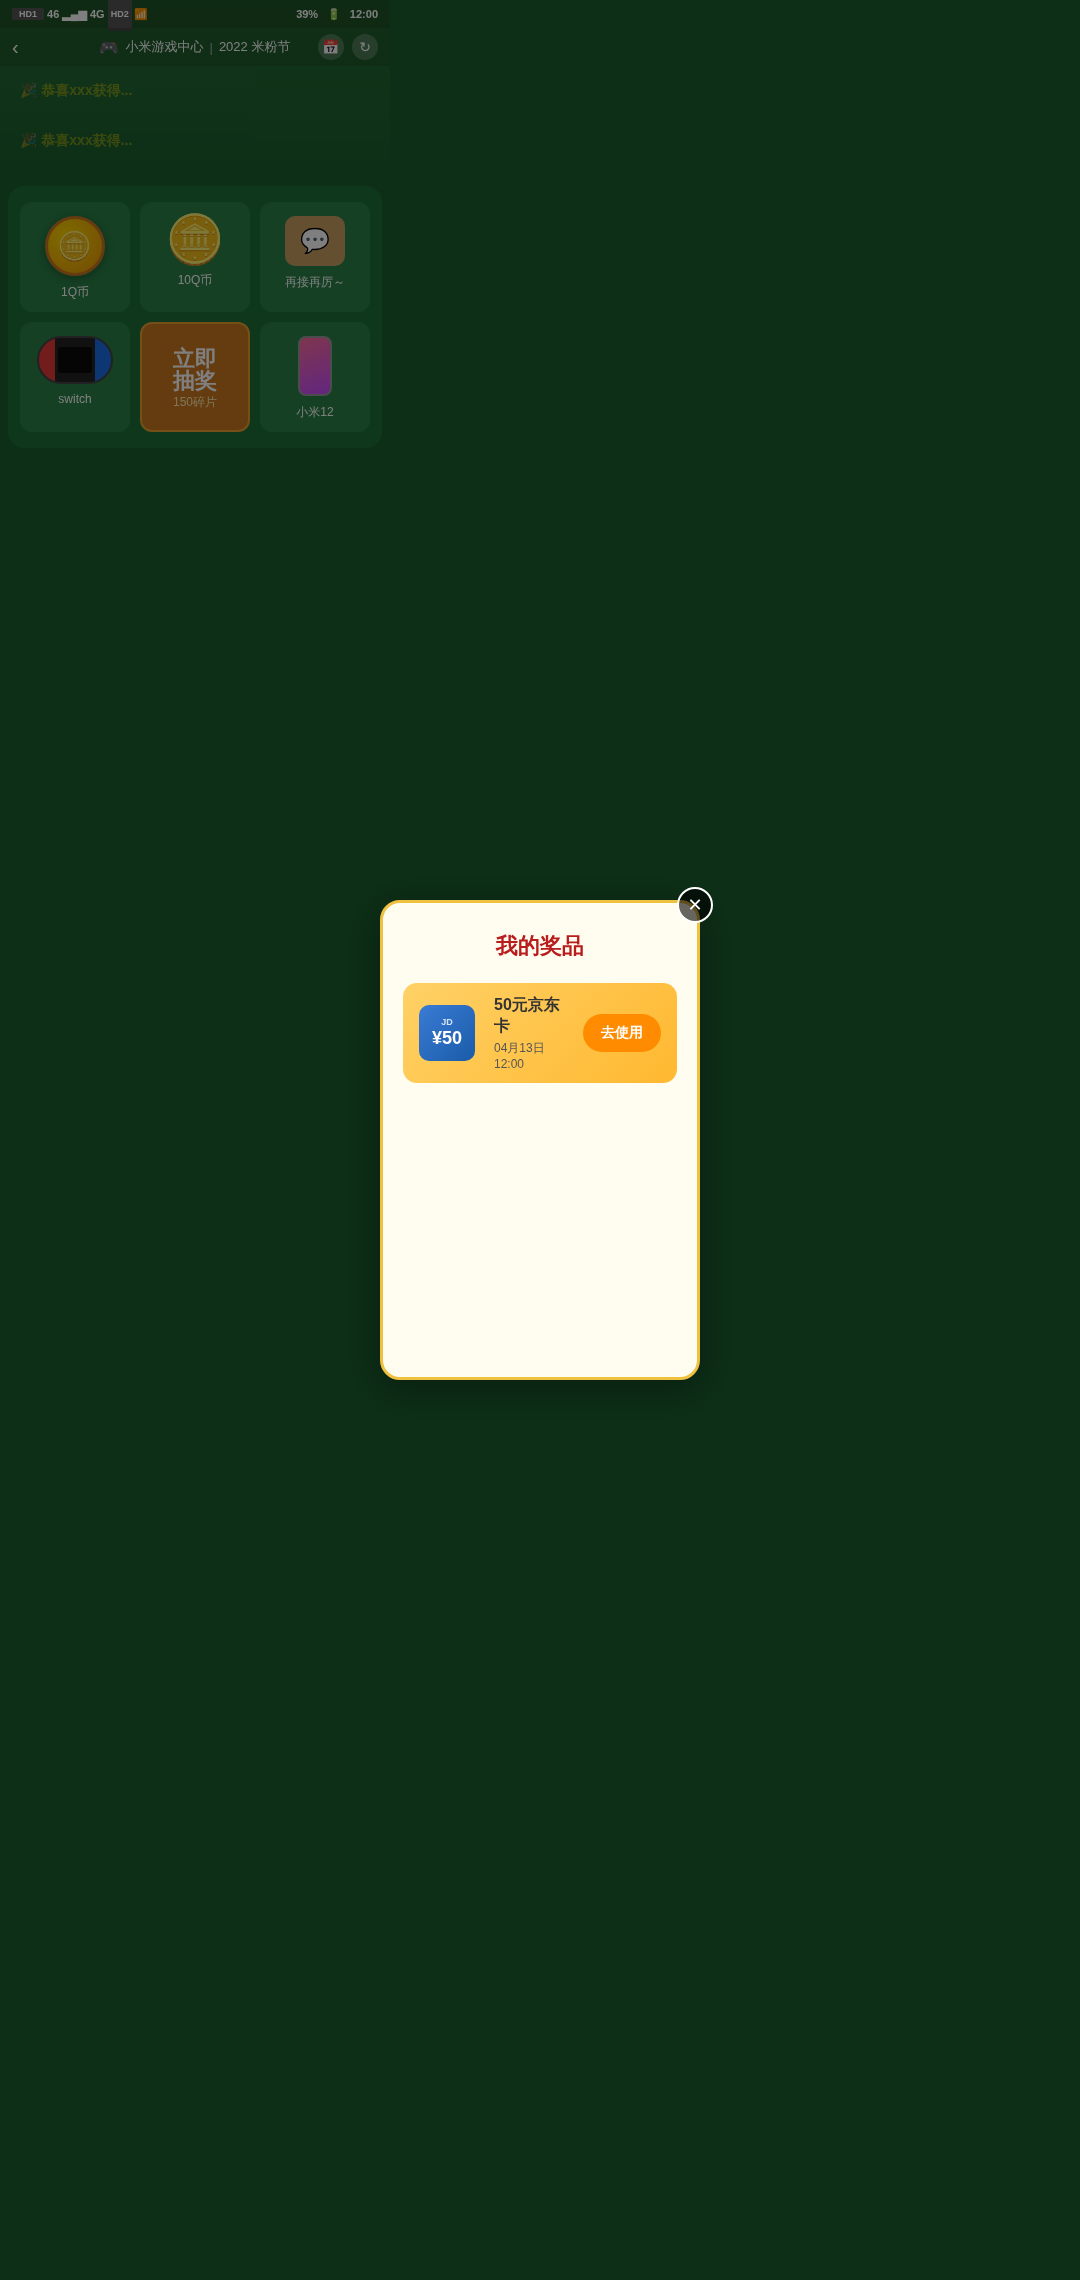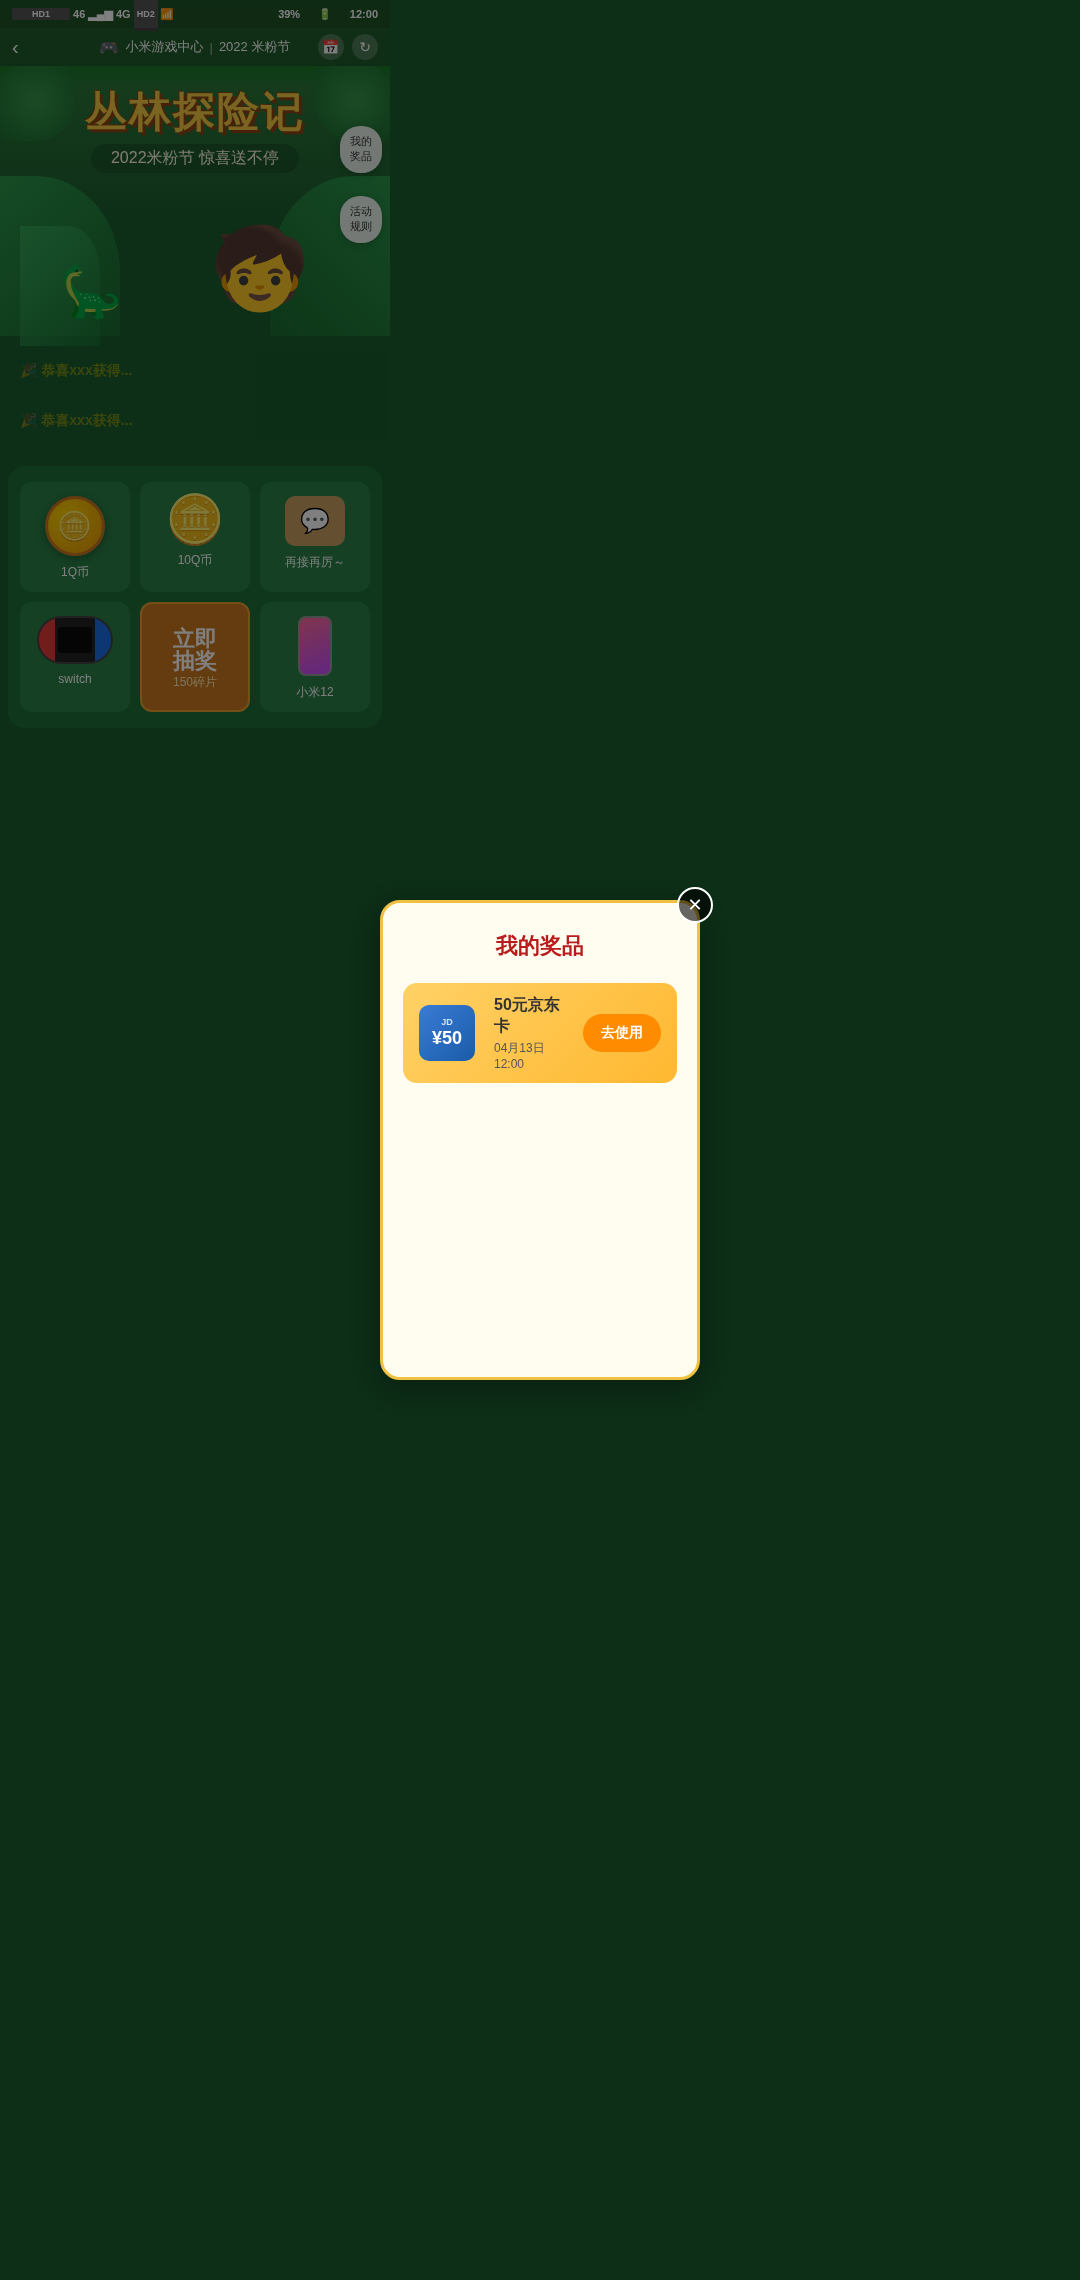--- a/index.html
+++ b/index.html
@@ -20,21 +20,21 @@
       height: 28px;
       display: flex;
       align-items: center;
       justify-content: space-between;
       padding: 0 12px;
       color: white;
       font-size: 11px;
       font-weight: 600;
     }
     .status-left { display: flex; align-items: center; gap: 3px; }
-    .status-right { display: flex; align-items: center; gap: 18px; }
+    .status-right { display: flex; align-items: center; gap: 9px; }
 
     
     .top-bar {
       background: rgba(0,0,0,0.2);
       height: 38px;
       display: flex;
       align-items: center;
       justify-content: center;
       color: white;
       font-size: 13px;
@@ -297,21 +297,21 @@
       position: relative;
     }
   </style>
 </head>
 <body>
 
 <div class="page-bg">
 
   <div class="status-bar">
     <div class="status-left">
-      <span style="font-size:9px;background:#555;padding:1px 20px;border-radius:2px;">HD1</span>
+      <span style="font-size:9px;background:#555;padding:1px 7px;border-radius:2px;">HD1</span>
       <span>46</span>
       <span>▂▄▆</span>
       <span>4G</span>
       <span style="font-size:9px;background:#555;padding:12px 3px;border-radius:2px;">HD2</span>
       <span>📶</span>
     </div>
     <div class="status-right">
       <span>39%</span>
       <span>🔋</span>
       <span>12:00</span>
@@ -325,53 +325,20 @@
       <span style="font-size:13px;color:white;">小米游戏中心</span>
       <span style="color:rgba(255,255,255,0.5);">|</span>
       <span style="font-size:13px;color:white;">2022 米粉节</span>
     </div>
     <div class="top-bar-icons">
       <div class="top-bar-icon">📅</div>
       <div class="top-bar-icon">↻</div>
     </div>
   </div>
 
-  <div class="hero-banner">
-
-    <div style="position:absolute;top:0;left:0;right:0;height:20px;background:linear-gradient(180deg,#1a7a28,transparent);z-index:1;"></div>
-    <div style="position:absolute;top:-5px;left:-5px;width:80px;height:80px;background:radial-gradient(circle,#3a9e50,#1a6e30);border-radius:50% 20% 50% 20%;z-index:2;opacity:0.8;"></div>
-    <div style="position:absolute;top:-5px;right:-5px;width:80px;height:80px;background:radial-gradient(circle,#3a9e50,#1a6e30);border-radius:20% 50% 20% 50%;z-index:2;opacity:0.8;"></div>
-
-    <div class="hero-title" style="z-index:3;">丛林探险记</div>
-    <div class="hero-subtitle" style="z-index:3;">2022米粉节 惊喜送不停</div>
-
-    <div style="position:absolute;bottom:0;left:0;right:0;height:190px;z-index:1;">
-
-      <div style="position:absolute;bottom:0;left:0;right:0;height:40px;background:#1a5c2e;"></div>
-
-      <div style="position:absolute;bottom:10px;left:-20px;width:140px;height:160px;background:linear-gradient(135deg,#2d9e50,#1a6e30);border-radius:0 60% 0 0;opacity:0.9;"></div>
-      <div style="position:absolute;bottom:0;left:20px;width:80px;height:120px;background:linear-gradient(135deg,#3ab060,#1a7838);border-radius:0 40% 0 0;opacity:0.7;"></div>
-
-      <div style="position:absolute;bottom:10px;right:-20px;width:140px;height:160px;background:linear-gradient(225deg,#2d9e50,#1a6e30);border-radius:60% 0 0 0;opacity:0.9;"></div>
-
-      <div style="position:absolute;bottom:30px;right:80px;font-size:80px;z-index:3;">🧒</div>
-
-      <div style="position:absolute;bottom:25px;left:60px;font-size:50px;z-index:3;">🦕</div>
-    </div>
-
-    <div class="float-btn-prizes" style="position:absolute;right:8px;top:60px;z-index:20;">
-      <div style="white-space:pre;">我的
-奖品</div>
-    </div>
-
-    <div class="float-btn-rules" style="position:absolute;right:8px;top:130px;z-index:20;">
-      <div style="white-space:pre;">活动
-规则</div>
-    </div>
-  </div>
 
   <div style="height:50px;background:#1a5c2e;display:flex;align-items:center;padding:0 20px;opacity:0.4;">
     <span style="color:#ffd700;font-size:14px;font-weight:700;">🎉 恭喜xxx获得...</span>
   </div>
   <div style="height:50px;background:#1a5c2e;display:flex;align-items:center;padding:0 20px;opacity:0.4;">
     <span style="color:#ffd700;font-size:14px;font-weight:700;">🎉 恭喜xxx获得...</span>
   </div>
 
   <div style="height:20px;background:#1a5c2e;"></div>
   <div class="prizes-section">

